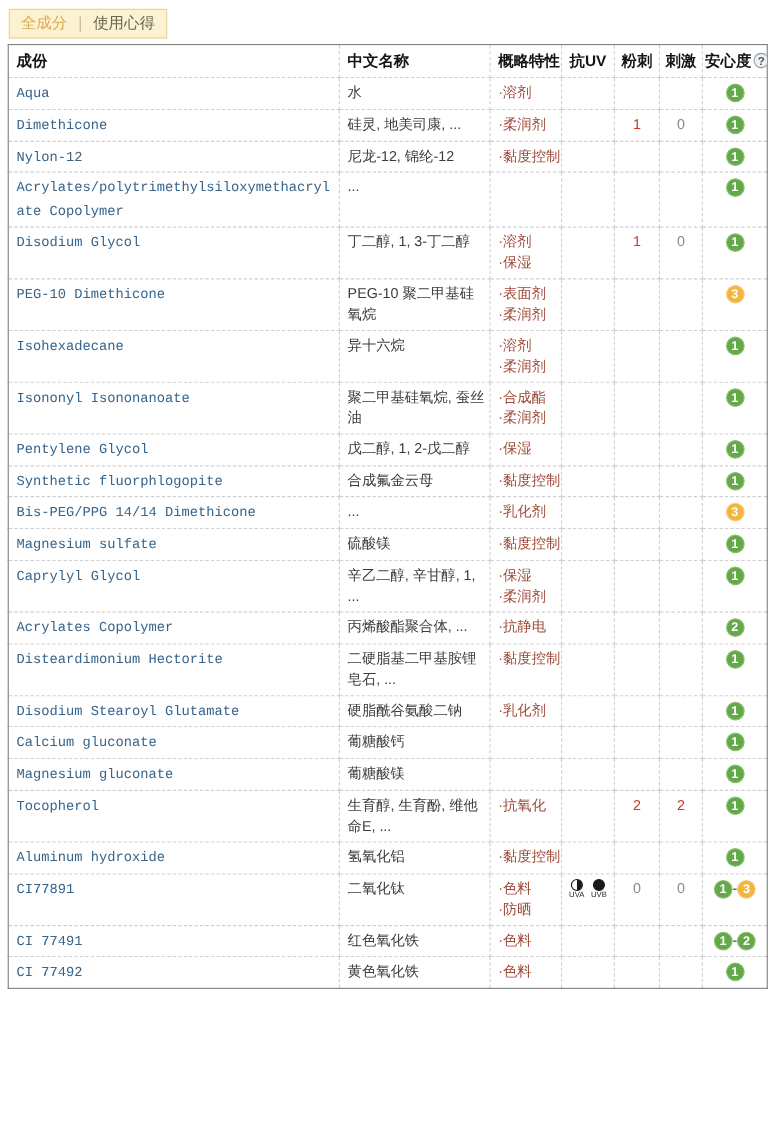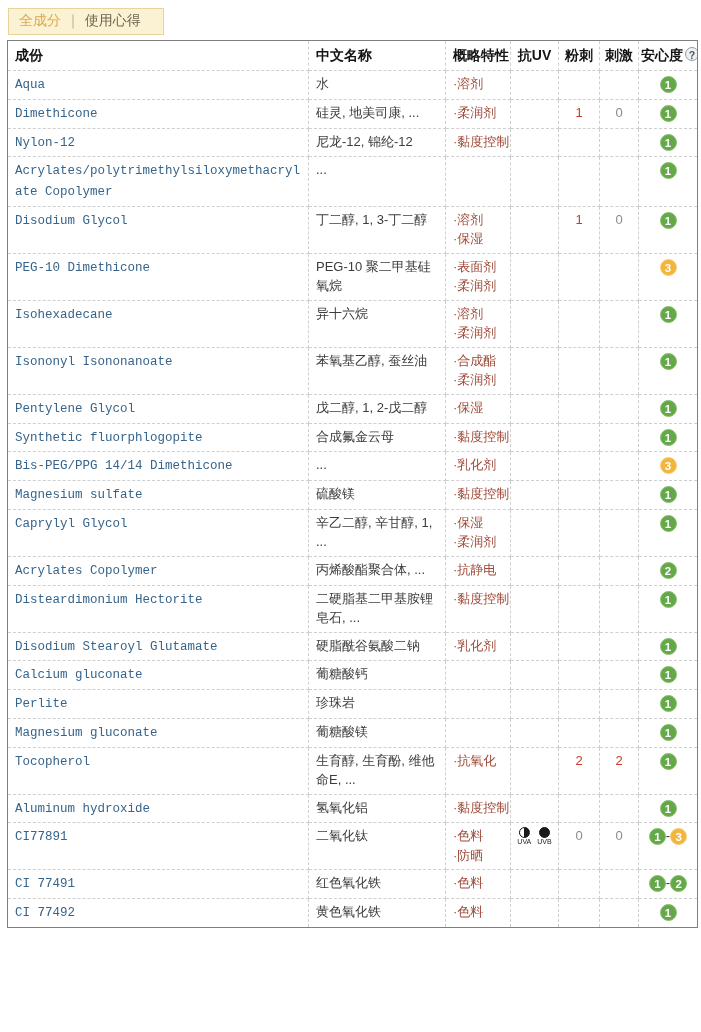--- a/index.html
+++ b/index.html
@@ -6,21 +6,21 @@
     --green:#64a84a; --yellow:#f2b53d; --red:#c73b27; --gray:#8a8a8a;
     --link:#36648b; --prop:#9e4937; --tabbg:#faf2d3; --tabborder:#e8d49a;
     --tabactive:#dfa948; --tabother:#6f6751;
   }
   *{box-sizing:border-box;}
   body{
     margin:0; width:701px; min-height:1032px; background:#fff;
     font-family:"Liberation Sans","DejaVu Sans",sans-serif; color:#333;
   }
   .tabbar{
-    display:inline-block; margin:8px 0 5px 8px; padding:3px 22px 4px 10px;
+    display:inline-block; margin:8px 0 5px 8px; padding:3px 10px 4px 10px;
     background:var(--tabbg); border:1px solid var(--tabborder); font-size:14px;
   }
   .tab-active{color:var(--tabactive); cursor:pointer;}
   .tab-sep{color:#b5a87e; margin:0 5px;}
   .tab-other{color:var(--tabother); cursor:pointer;}
 
   table{
     border-collapse:collapse; table-layout:fixed; width:690px; margin-left:7px;
     border:1px solid #7f7f7f;
   }
@@ -173,21 +173,21 @@
           <div class="prop">·柔润剂</div>
         </td>
     <td class="c-uv center"></td>
     <td class="c-acne center"></td>
     <td class="c-irr center"></td>
     <td class="c-safety center"><span class="badge green">1</span></td>
   </tr>
 
   <tr>
     <td class="c-name"><a class="ing-link">Isononyl Isononanoate</a></td>
-    <td class="c-cn">苯氧基乙醇, 蚕丝油</td>
+    <td class="c-cn">聚二甲基硅氧烷, 蚕丝油</td>
     <td class="c-props">
           <div class="prop">·合成酯</div>
           <div class="prop">·柔润剂</div>
         </td>
     <td class="c-uv center"></td>
     <td class="c-acne center"></td>
     <td class="c-irr center"></td>
     <td class="c-safety center"><span class="badge green">1</span></td>
   </tr>
 
@@ -292,29 +292,20 @@
   <tr>
     <td class="c-name"><a class="ing-link">Calcium gluconate</a></td>
     <td class="c-cn">葡糖酸钙</td>
     <td class="c-props"></td>
     <td class="c-uv center"></td>
     <td class="c-acne center"></td>
     <td class="c-irr center"></td>
     <td class="c-safety center"><span class="badge green">1</span></td>
   </tr>
 
-  <tr>
-    <td class="c-name"><a class="ing-link">Perlite</a></td>
-    <td class="c-cn">珍珠岩</td>
-    <td class="c-props"></td>
-    <td class="c-uv center"></td>
-    <td class="c-acne center"></td>
-    <td class="c-irr center"></td>
-    <td class="c-safety center"><span class="badge green">1</span></td>
-  </tr>
 
   <tr>
     <td class="c-name"><a class="ing-link">Magnesium gluconate</a></td>
     <td class="c-cn">葡糖酸镁</td>
     <td class="c-props"></td>
     <td class="c-uv center"></td>
     <td class="c-acne center"></td>
     <td class="c-irr center"></td>
     <td class="c-safety center"><span class="badge green">1</span></td>
   </tr>

